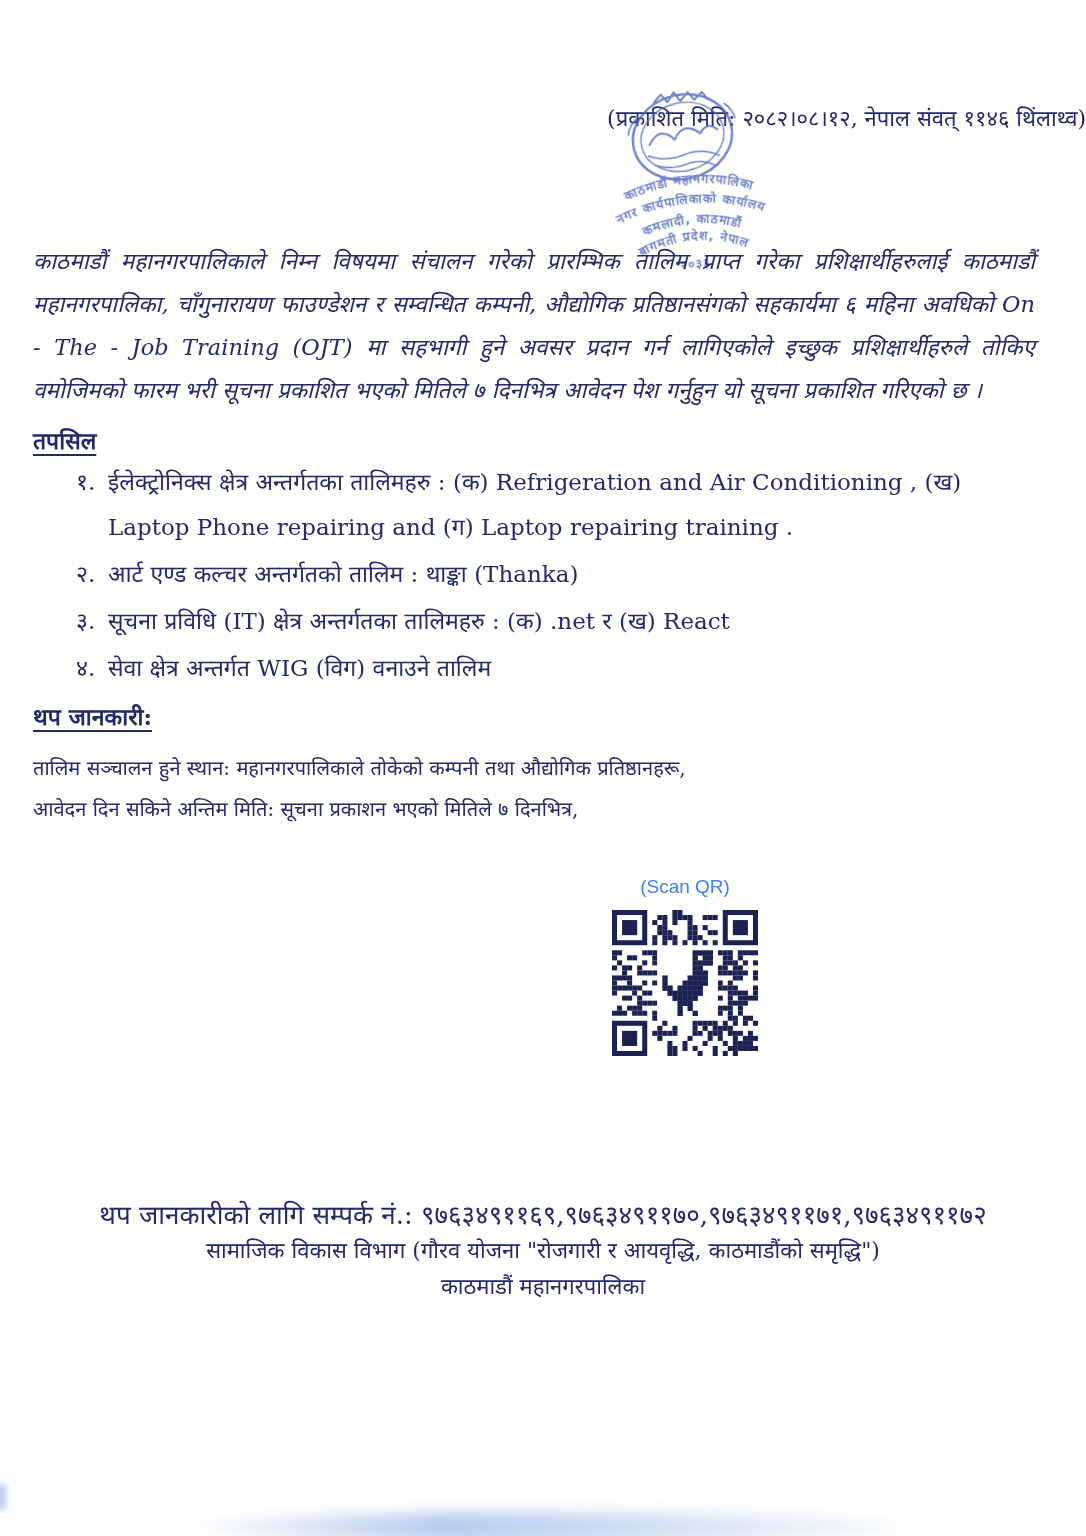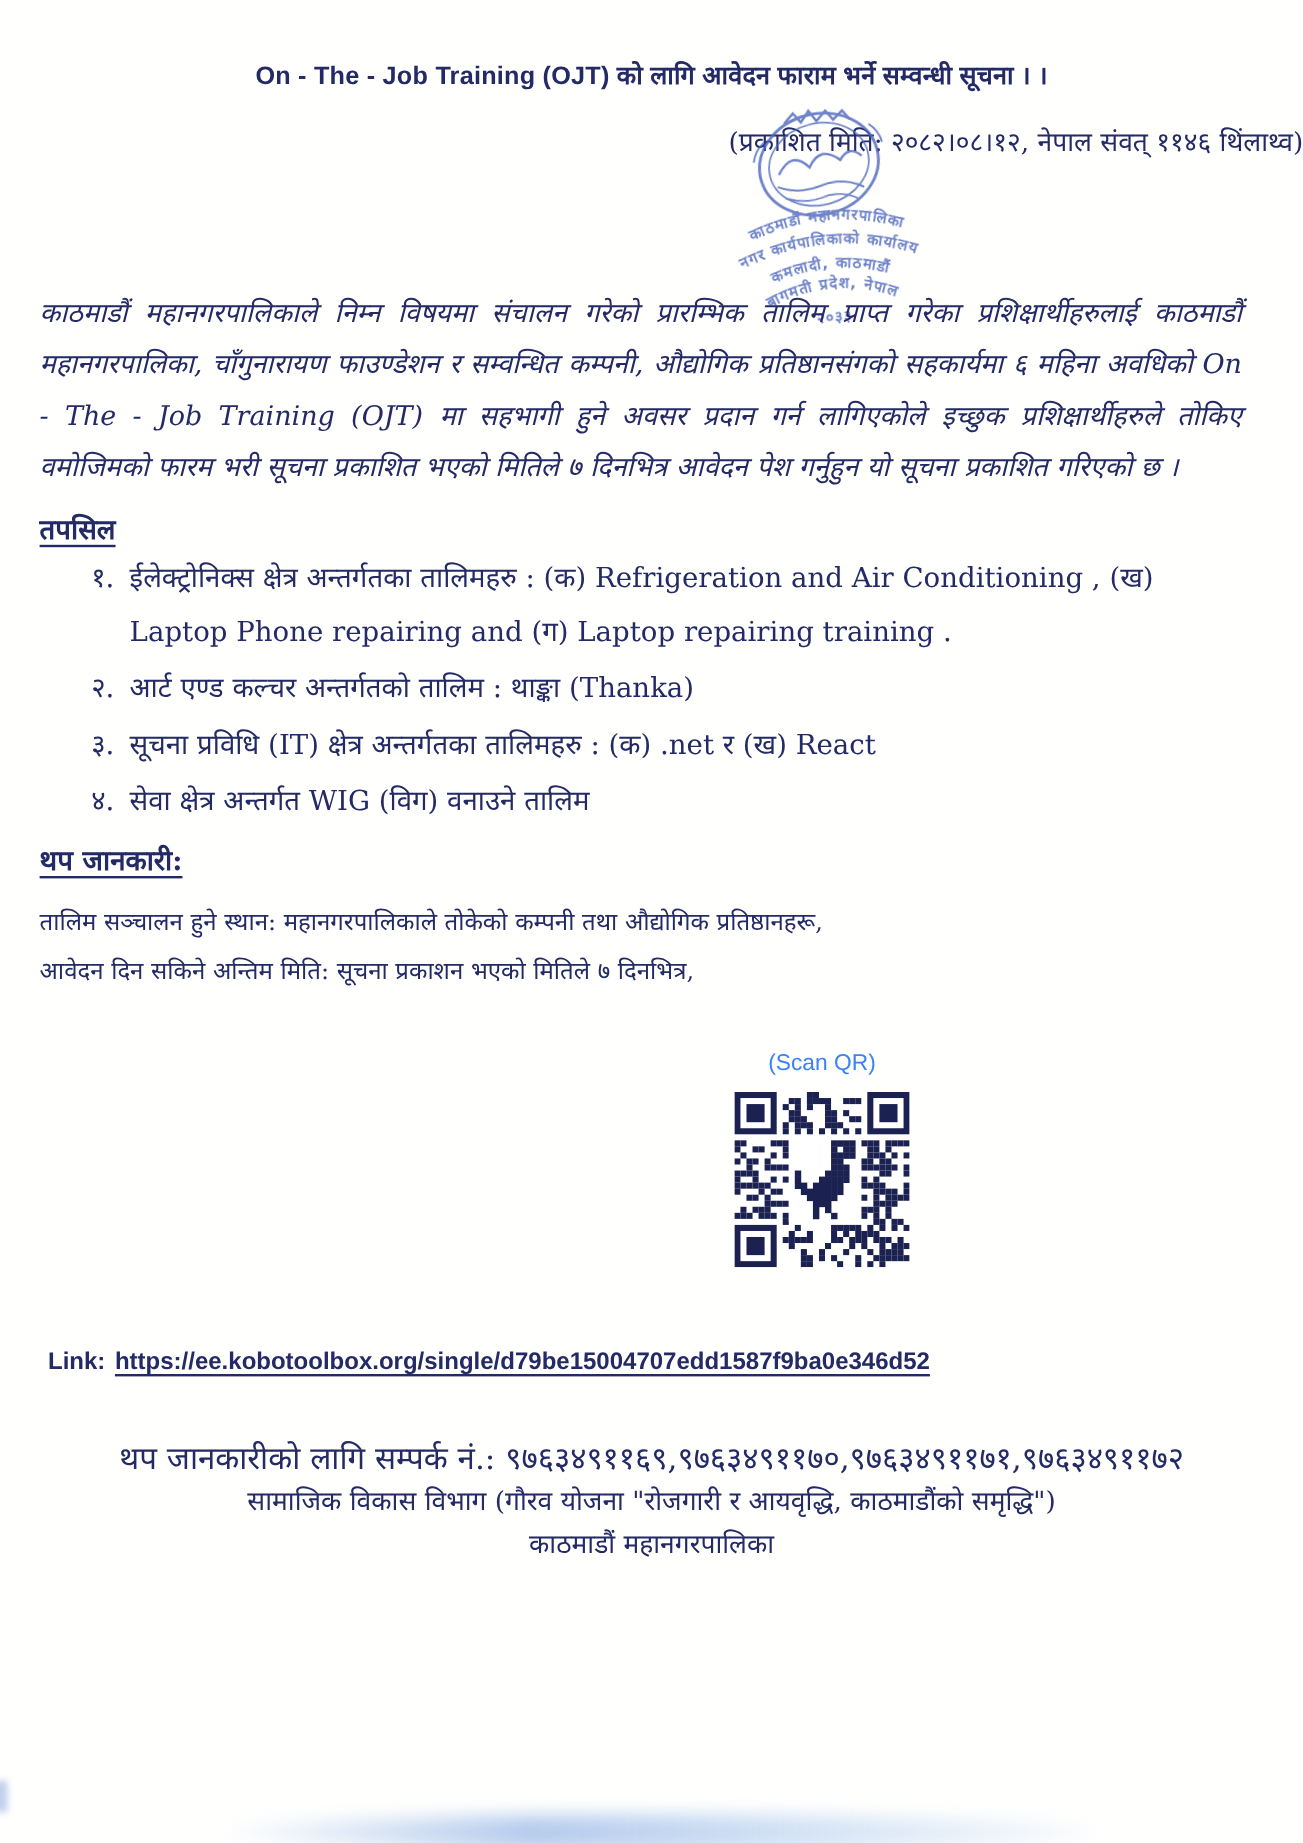--- a/index.html
+++ b/index.html
@@ -101,21 +101,20 @@
   .edge-mark{
     position:absolute;left:-4px;top:1484px;width:10px;height:26px;
     background:rgba(90,130,210,.4);filter:blur(3px);
   }
 </style>
 </head>
 <body>
 
 <div class="page">
 
-  <div class="doc-title">On - The - Job Training  (OJT) को लागि आवेदन फाराम भर्ने सम्वन्धी सूचना । ।</div>
 
   <div class="doc-date">(प्रकाशित मिति: २०८२।०८।१२, नेपाल संवत् ११४६ थिंलाथ्व)</div>
 
   <div class="stamp-wrap">
     <svg width="196" height="186" viewBox="0 0 196 186">
       <defs>
         <path id="arc1" d="M 8,120 Q 92,78 176,120" fill="none"></path>
         <path id="arc2" d="M 4,140 Q 92,98 180,140" fill="none"></path>
         <path id="arc3" d="M 20,158 Q 92,120 164,158" fill="none"></path>
         <path id="arc4" d="M 30,172 Q 92,140 154,172" fill="none"></path>
@@ -446,23 +445,20 @@
         <rect x="65.44827586206897" y="90.62068965517241" width="5.334482758620689" height="5.334482758620689" fill="#1b2150"></rect>
         <rect x="70.48275862068965" y="90.62068965517241" width="5.334482758620689" height="5.334482758620689" fill="#1b2150"></rect>
         <rect x="75.51724137931035" y="90.62068965517241" width="5.334482758620689" height="5.334482758620689" fill="#1b2150"></rect>
         <rect x="65.44827586206897" y="95.6551724137931" width="5.334482758620689" height="5.334482758620689" fill="#1b2150"></rect>
         <rect x="75.51724137931035" y="95.6551724137931" width="5.334482758620689" height="5.334482758620689" fill="#1b2150"></rect>
         <rect x="65.44827586206897" y="100.6896551724138" width="5.334482758620689" height="5.334482758620689" fill="#1b2150"></rect>
         <rect x="80.55172413793103" y="100.6896551724138" width="5.334482758620689" height="5.334482758620689" fill="#1b2150"></rect>
       </svg>
   </div>
 
-  <div class="link-line">
-    <span>Link:</span><a href="#">https://ee.kobotoolbox.org/single/d79be15004707edd1587f9ba0e346d52</a>
-  </div>
 
   <div class="contact-line">थप जानकारीको लागि सम्पर्क नं.: ९७६३४९११६९,९७६३४९११७०,९७६३४९११७१,९७६३४९११७२</div>
   <div class="dept-line">सामाजिक विकास विभाग (गौरव योजना "रोजगारी र आयवृद्धि, काठमाडौंको समृद्धि")</div>
   <div class="org-line">काठमाडौं महानगरपालिका</div>
 
   <div class="bottom-smudge"></div>
   <div class="edge-mark"></div>
 </div>
 
 </body></html>

